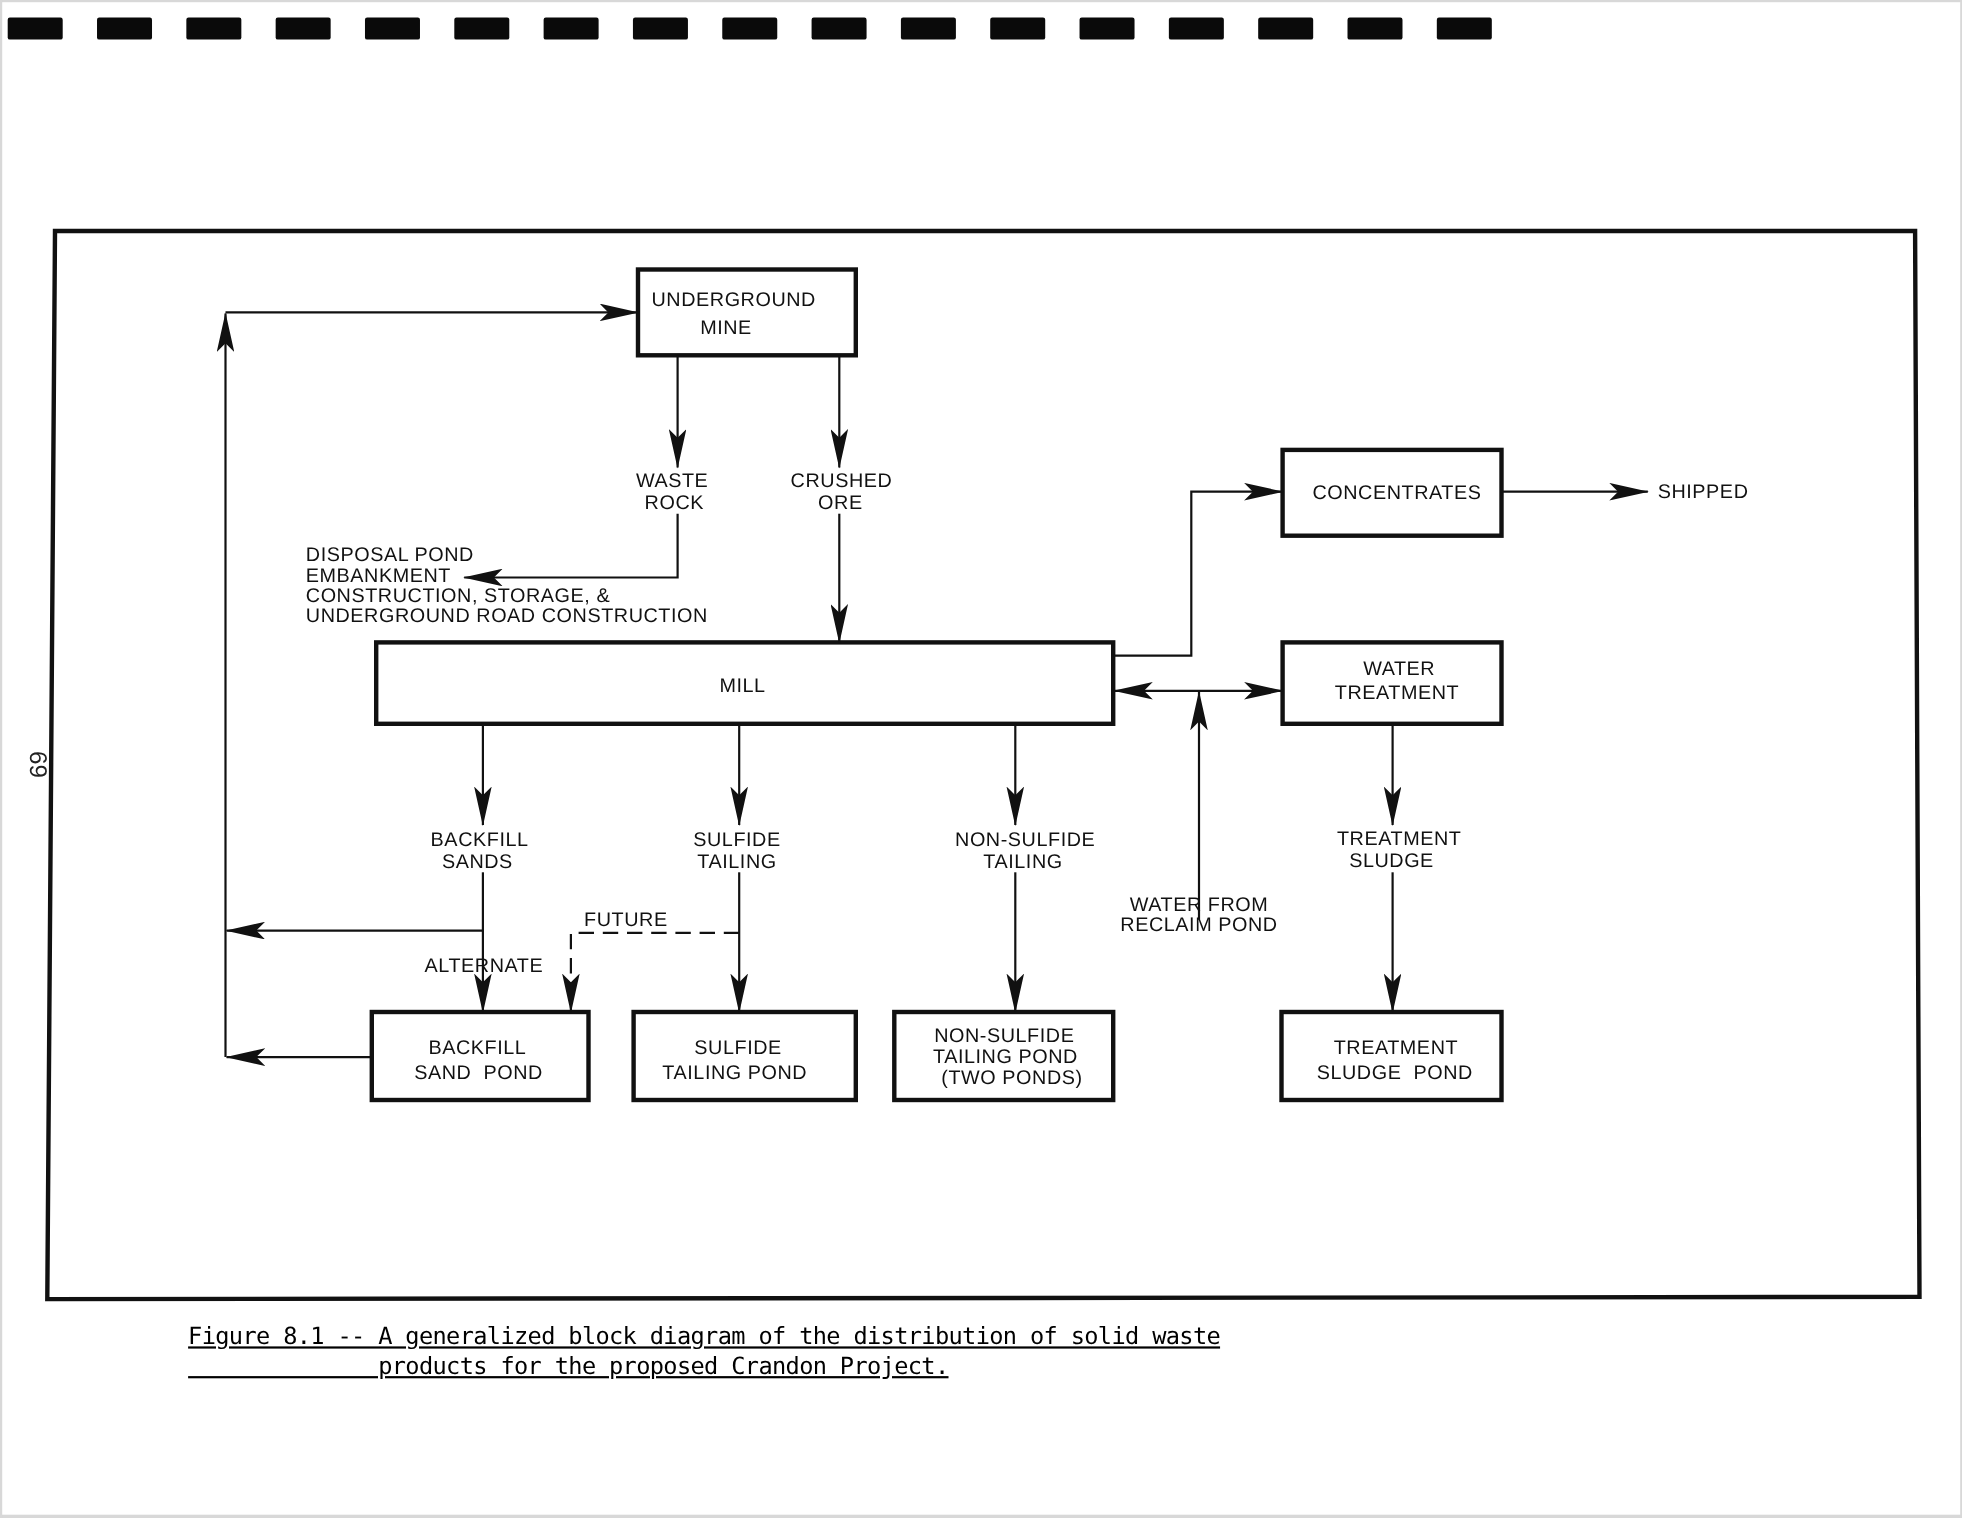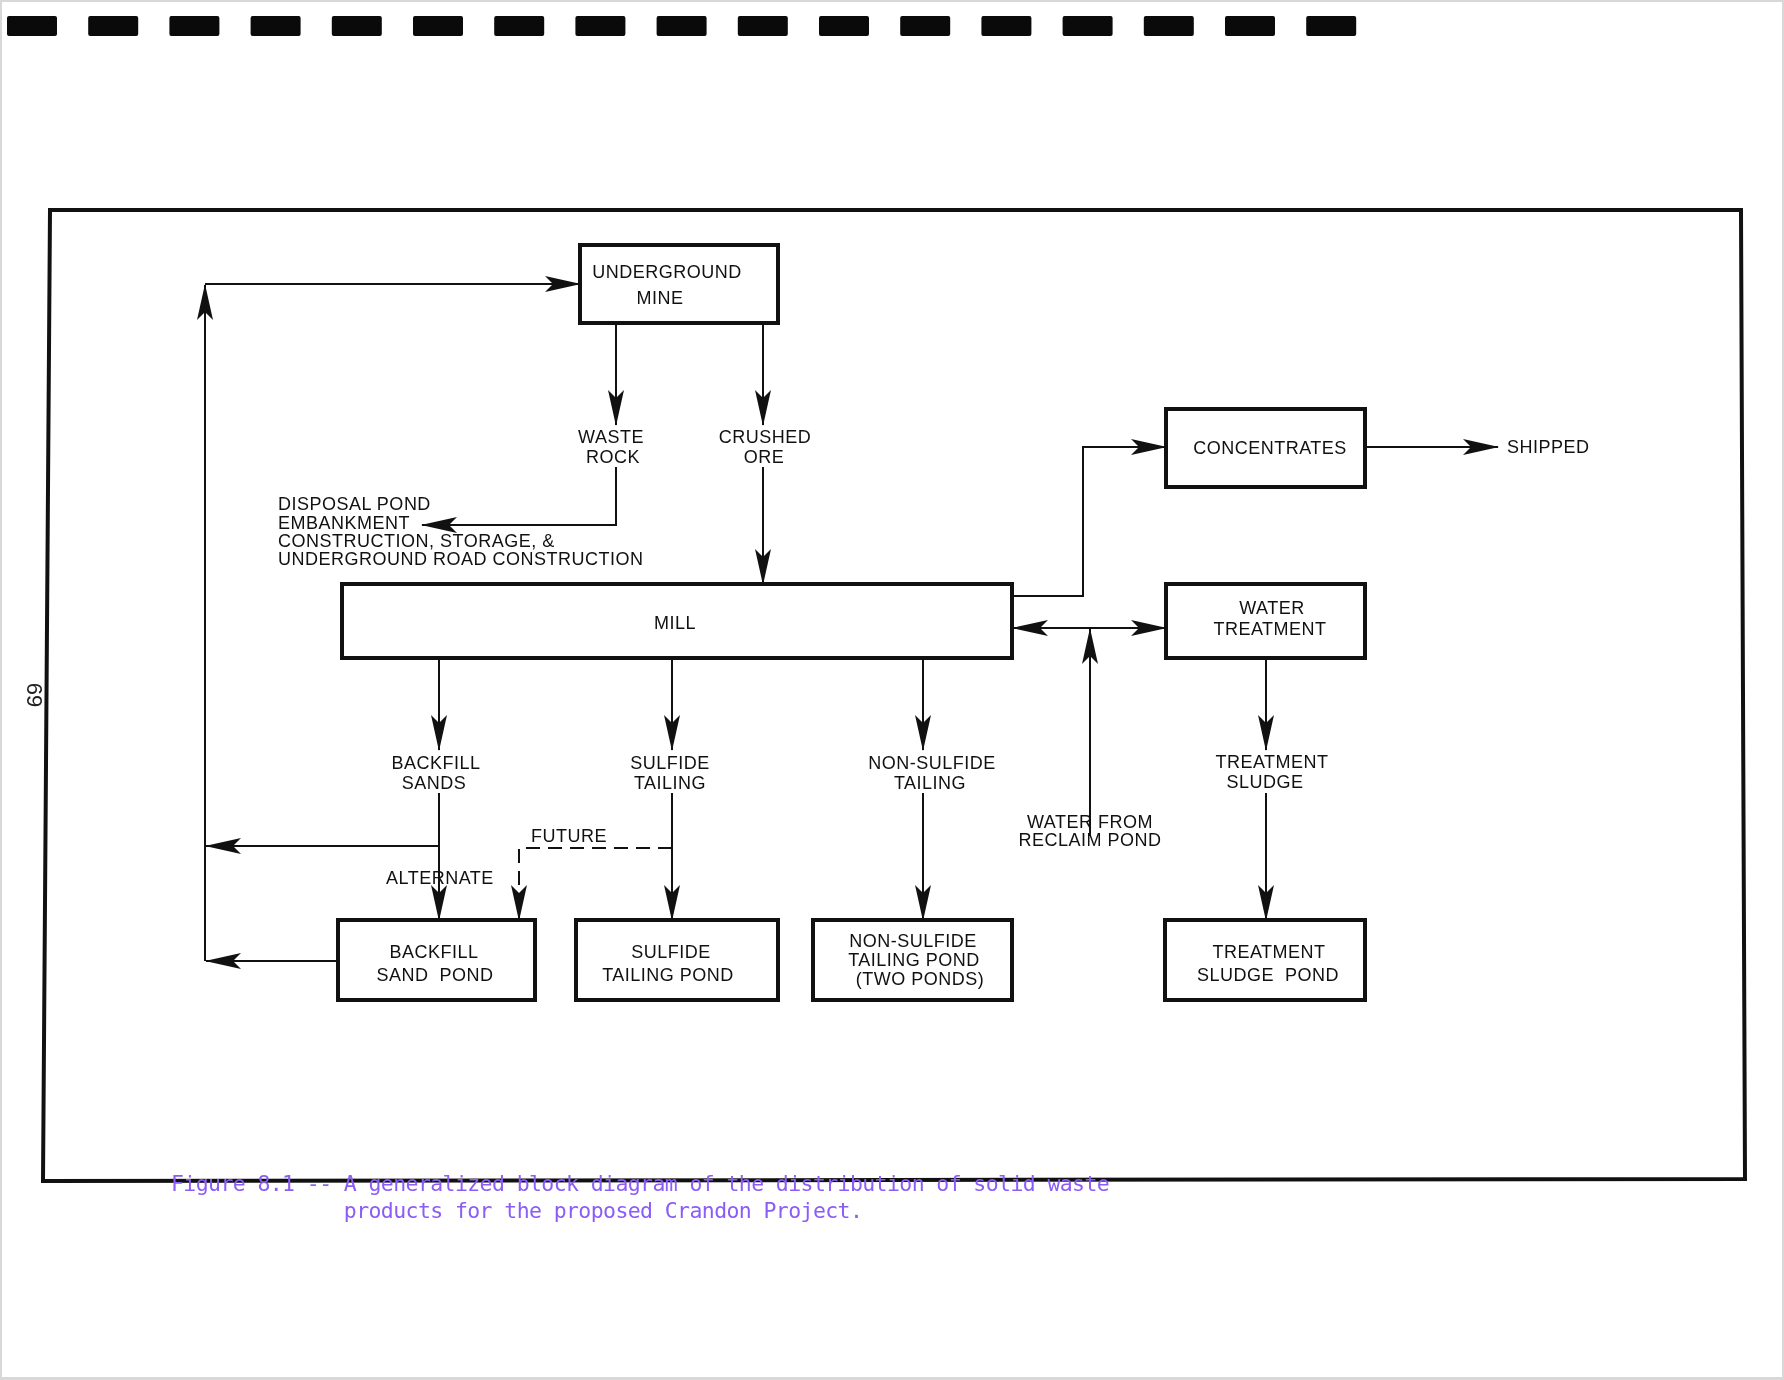--- a/index.html
+++ b/index.html
@@ -1,19 +1,19 @@
 <!DOCTYPE html>
 <html><head>
 <meta charset="utf-8">
 <style>
   html, body { margin: 0; padding: 0; background: #ffffff; }
   body { width: 1784px; height: 1380px; position: relative; overflow: hidden; font-family: "Liberation Sans", sans-serif; }
   #diagram { position: absolute; left: 0; top: 0; width: 1784px; height: 1380px; }
   .lbl { font-family: "Liberation Sans", sans-serif; font-size: 18px; fill: #111; letter-spacing: 0.5px; }
-  .caption { position: absolute; left: 171px; top: 1170px; font-family: "DejaVu Sans Mono", monospace; font-size: 21.5px; color: #8b5cf6; line-height: 27px; white-space: pre; letter-spacing: -0.6px; }
+  .caption { position: absolute; left: 171px; top: 1202px; font-family: "DejaVu Sans Mono", monospace; font-size: 21.5px; color: #000000; line-height: 27px; white-space: pre; letter-spacing: -0.6px; text-decoration: underline; }
   .page-num { position: absolute; left: 12px; top: 680px; width: 40px; height: 30px; transform: rotate(90deg); font-family: "Liberation Sans", sans-serif; font-size: 22px; color: #222; text-align: center; }
   .edge-left { position: absolute; left: 0; top: 0; width: 2px; height: 1380px; background: #d8d8d8; }
   .edge-right { position: absolute; right: 0; top: 0; width: 2px; height: 1380px; background: #d8d8d8; }
   .edge-top { position: absolute; left: 0; top: 0; width: 1784px; height: 2px; background: #d8d8d8; }
   .edge-bottom { position: absolute; left: 0; bottom: 0; width: 1784px; height: 3px; background: #d8d8d8; }
 </style>
 </head>
 <body>
 
 <div class="edge-top"></div>

